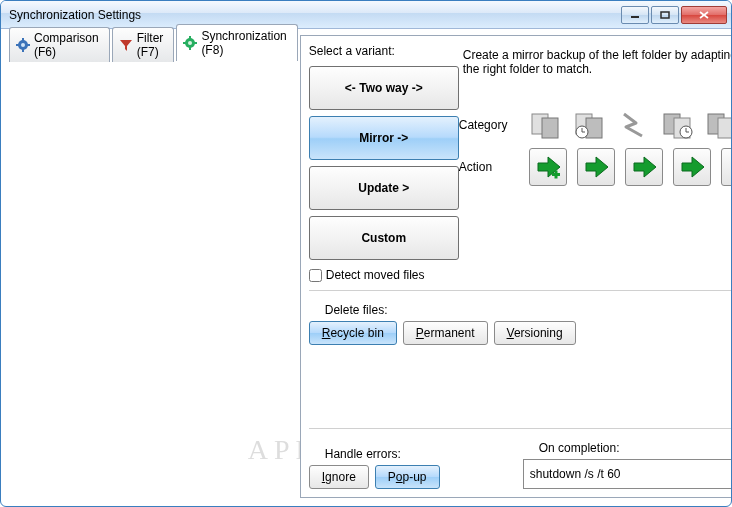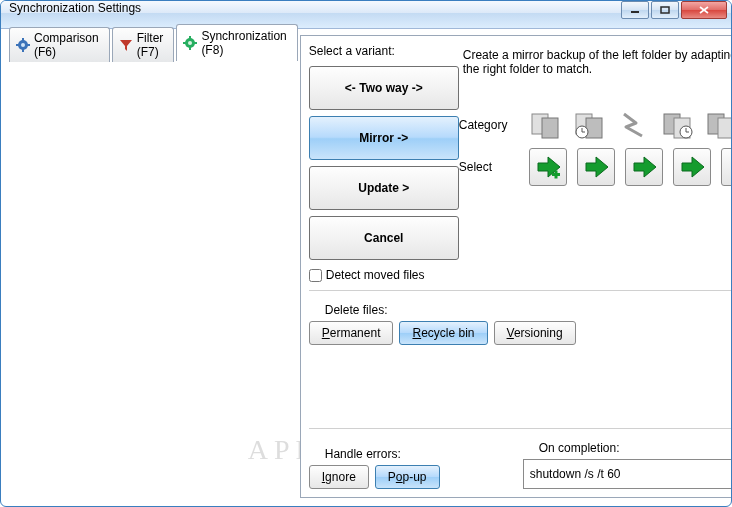--- a/index.html
+++ b/index.html
@@ -1,20 +1,20 @@
 <!DOCTYPE html>
 <html><head>
 <meta charset="utf-8">
 <style>
 * { box-sizing: border-box; margin: 0; padding: 0; font-family: "Segoe UI", Tahoma, sans-serif; font-size: 12px; }
 body { background: #fff; width: 732px; height: 507px; overflow: hidden; }
 
 .window { width: 732px; height: 507px; border: 1px solid #3a7ebf; border-radius: 6px; overflow: hidden; background: #fff; position: relative; }
 
-.titlebar { height: 28px; background: linear-gradient(to bottom, #f5f9fe 0%, #dce9f8 45%, #c4dbf3 46%, #dcedfd 100%); border-bottom: 1px solid #a0b8d8; display: flex; align-items: flex-start; padding: 0 4px 0 8px; color: #000; }
+.titlebar { height: 28px; background: linear-gradient(to bottom, #f5f9fe 0%, #dce9f8 45%, #c4dbf3 46%, #dcedfd 100%); border-bottom: 1px solid #a0b8d8; display: flex; align-items: center; padding: 0 4px 0 8px; color: #000; }
 .titlebar-title { flex: 1; font-size: 12px; }
 .titlebar-controls { display: flex; gap: 0; }
 .tb-btn { width: 28px; height: 18px; border: 1px solid #6a8bb0; border-radius: 2px; background: linear-gradient(to bottom,#f3f7fc,#d6e5f5 48%,#bfd7ef 52%,#e1effc); margin-left: 2px; display:flex;align-items:center;justify-content:center; }
 .tb-close { width: 46px; background: linear-gradient(to bottom,#f3a6a3,#e26f6a 48%,#d84840 52%,#e98a82); border-color:#a03c37; }
 .tb-btn svg { display:block; }
 
 .client { padding: 6px 8px 8px 8px; height: calc(100% - 28px); display:flex; flex-direction:row; }
 
 .tabs { display:flex; align-items:flex-end; height:26px; margin-bottom:-1px; position:relative; z-index:2; }
 .tab { display:flex; align-items:center; gap:4px; padding:3px 10px 3px 6px; border:1px solid #9aa7b8; border-bottom:none; border-radius:3px 3px 0 0; background: linear-gradient(to bottom,#fdfdfd,#e6e8ea); margin-right:2px; position:relative; top:1px; color:#000; }
@@ -136,21 +136,21 @@
     </div>
 
     <div class="tabpane">
 
       <div class="upper">
         <div class="variant-col">
           <div class="variant-label">Select a variant:</div>
           <button class="variant-btn">&lt;-  Two way  -&gt;</button>
           <button class="variant-btn selected">Mirror -&gt;</button>
           <button class="variant-btn">Update &gt;</button>
-          <button class="variant-btn">Cancel</button>
+          <button class="variant-btn">Custom</button>
           <label class="chkrow">
             <input type="checkbox" style="">
             <span>Detect moved files</span>
           </label>
         </div>
 
         <div class="desc-col">
           <div class="desc-text">Create a mirror backup of the left folder by adapting the right folder to match.</div>
           <div class="scrollbar-stub"></div>
 
@@ -189,21 +189,21 @@
                   </span>
                 <span class="cat-icon">
                     <svg width="32" height="30" viewBox="0 0 32 30">
                       <rect x="2" y="4" width="16" height="20" fill="#bdbdbd" stroke="#777"></rect>
                       <rect x="12" y="8" width="16" height="20" fill="#e0e0e0" stroke="#888"></rect>
                     </svg>
                   </span>
               </div>
             </div>
             <div class="ca-row">
-              <div class="ca-label">Select</div>
+              <div class="ca-label">Action</div>
               <div class="ca-icons">
                 <button class="act-btn">
                     <svg width="28" height="28" viewBox="0 0 28 28">
                       <polygon points="4,10 14,10 14,4 26,14 14,24 14,18 4,18" fill="#159c2e" stroke="#0b6a1e" stroke-width="1"></polygon>
                       <rect x="18" y="20" width="8" height="3" fill="#159c2e"></rect>
                       <rect x="20.5" y="17.5" width="3" height="8" fill="#159c2e"></rect>
                     </svg>
                   </button>
                 <button class="act-btn">
                     <svg width="28" height="28" viewBox="0 0 28 28">
@@ -231,22 +231,22 @@
             </div>
           </div>
         </div>
       </div>
 
       <hr class="sep">
 
       <div>
         <div class="section-label">Delete files:</div>
         <div class="btn-row">
+          <button class="std-btn selected"><u>R</u><span>ecycle bin</span></button>
           <button class="std-btn"><u>P</u><span>ermanent</span></button>
-          <button class="std-btn selected"><u>R</u><span>ecycle bin</span></button>
           <button class="std-btn"><u>V</u><span>ersioning</span></button>
         </div>
       </div>
 
       <div style="flex:1"></div>
       <hr class="sep">
 
       <div class="bottom-row">
         <div class="handle-col">
           <div class="section-label">Handle errors:</div>

